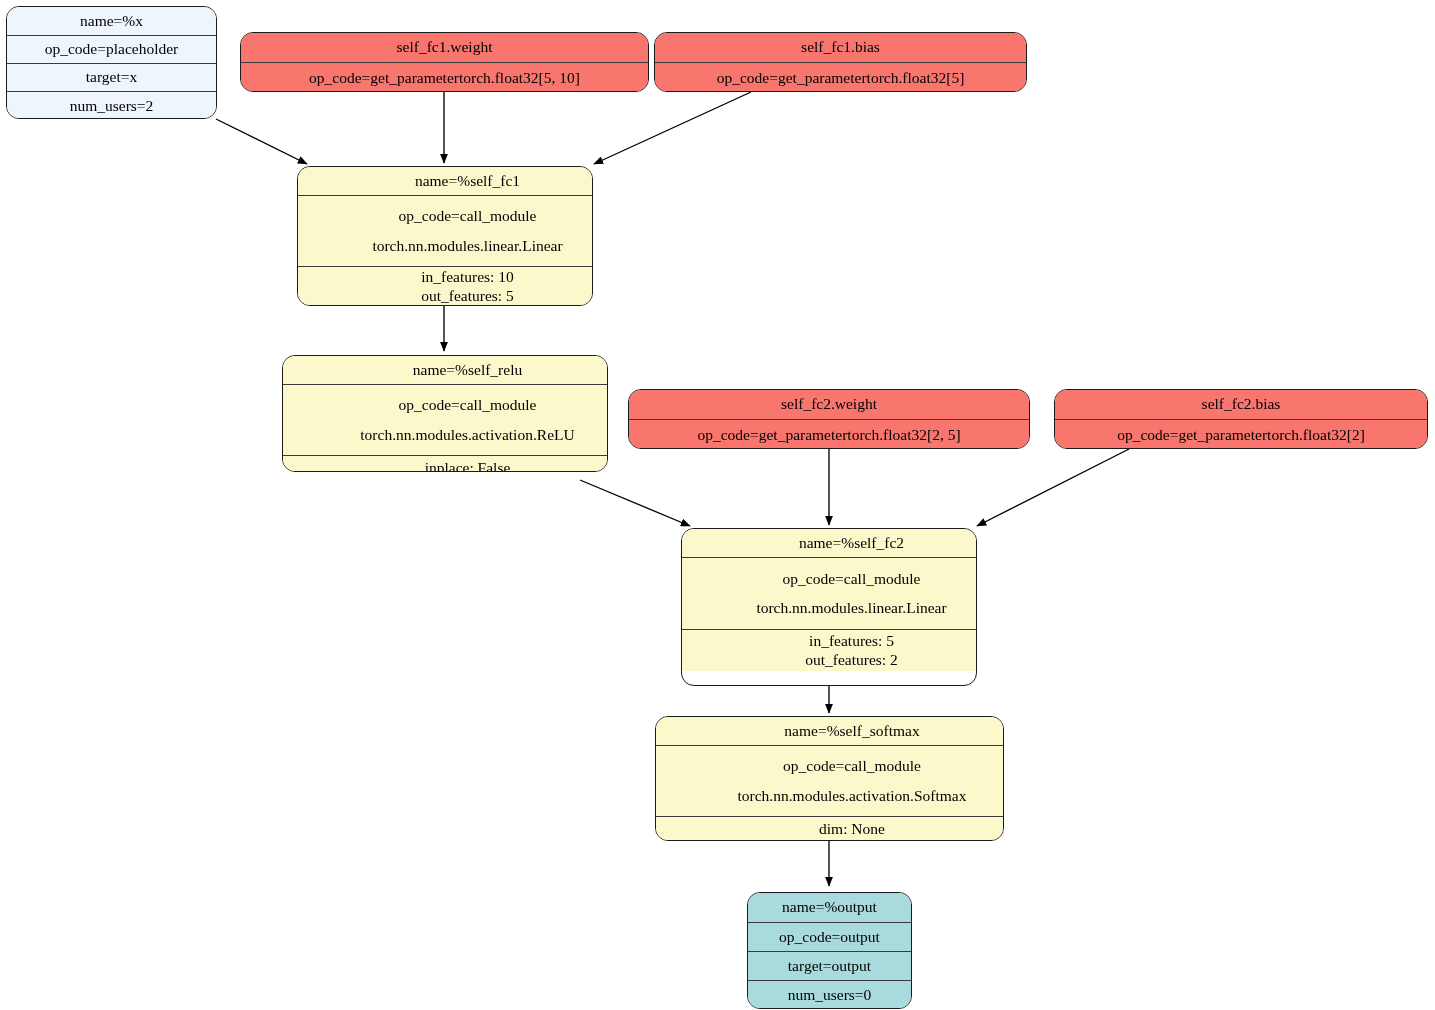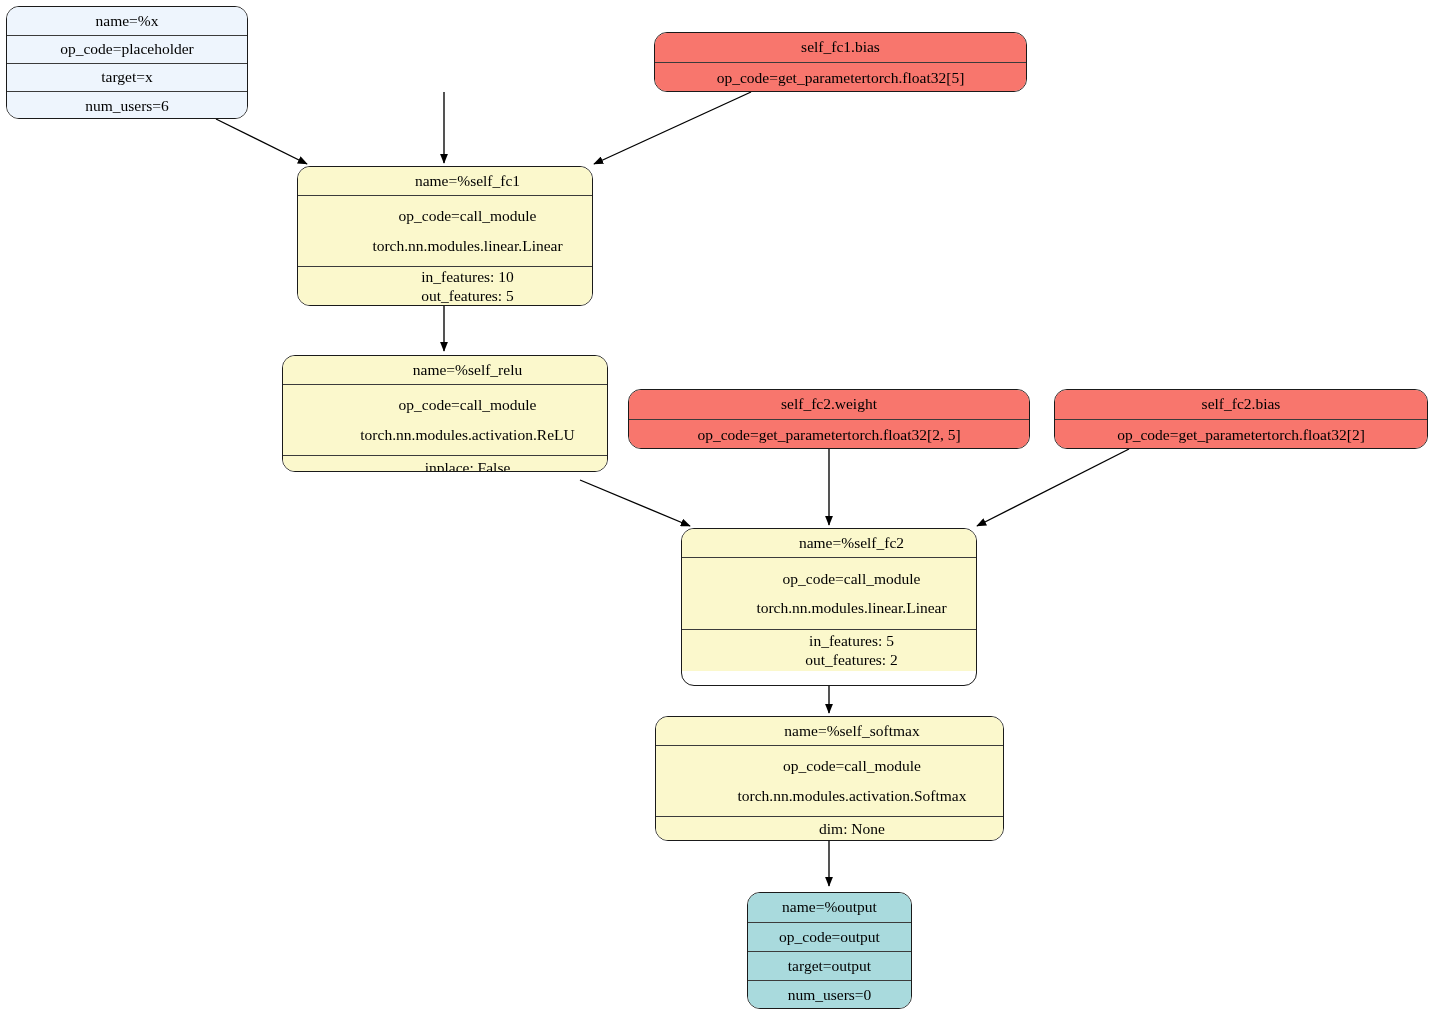--- a/index.html
+++ b/index.html
@@ -84,27 +84,31 @@
       <path d="M751,92 L594,164"></path>
       <path d="M444,306 L444,351"></path>
       <path d="M580,480 L690,526"></path>
       <path d="M829,449 L829,525"></path>
       <path d="M1129,449 L977,526"></path>
       <path d="M829,670 L829,713"></path>
       <path d="M829,841 L829,886"></path>
     </g>
   </svg>
 
-  <div class="node n-placeholder" style="left:6px; top:6px; width:242px; height:113px;">
+  <div class="node n-placeholder" style="left:6px; top:6px; width:211px; height:113px;">
     <div class="row" style="height:28px;">name=%x</div>
     <div class="row" style="height:28px;">op_code=placeholder</div>
     <div class="row" style="height:28px;">target=x</div>
-    <div class="row" style="height:29px;">num_users=6</div>
+    <div class="row" style="height:29px;">num_users=2</div>
   </div>
 
+  <div class="node n-param" style="left:240px; top:32px; width:409px; height:60px;">
+    <div class="row" style="height:29px;">self_fc1.weight</div>
+    <div class="row" style="height:31px;">op_code=get_parametertorch.float32[5, 10]</div>
+  </div>
 
   <div class="node n-param" style="left:654px; top:32px; width:373px; height:60px;">
     <div class="row" style="height:29px;">self_fc1.bias</div>
     <div class="row" style="height:31px;">op_code=get_parametertorch.float32[5]</div>
   </div>
 
   <div class="node n-call" style="left:297px; top:166px; width:296px; height:140px;">
     <div class="row" style="height:28px;">name=%self_fc1</div>
     <div class="row stacked" style="height:71px;">
       <span class="line1">op_code=call_module</span>

